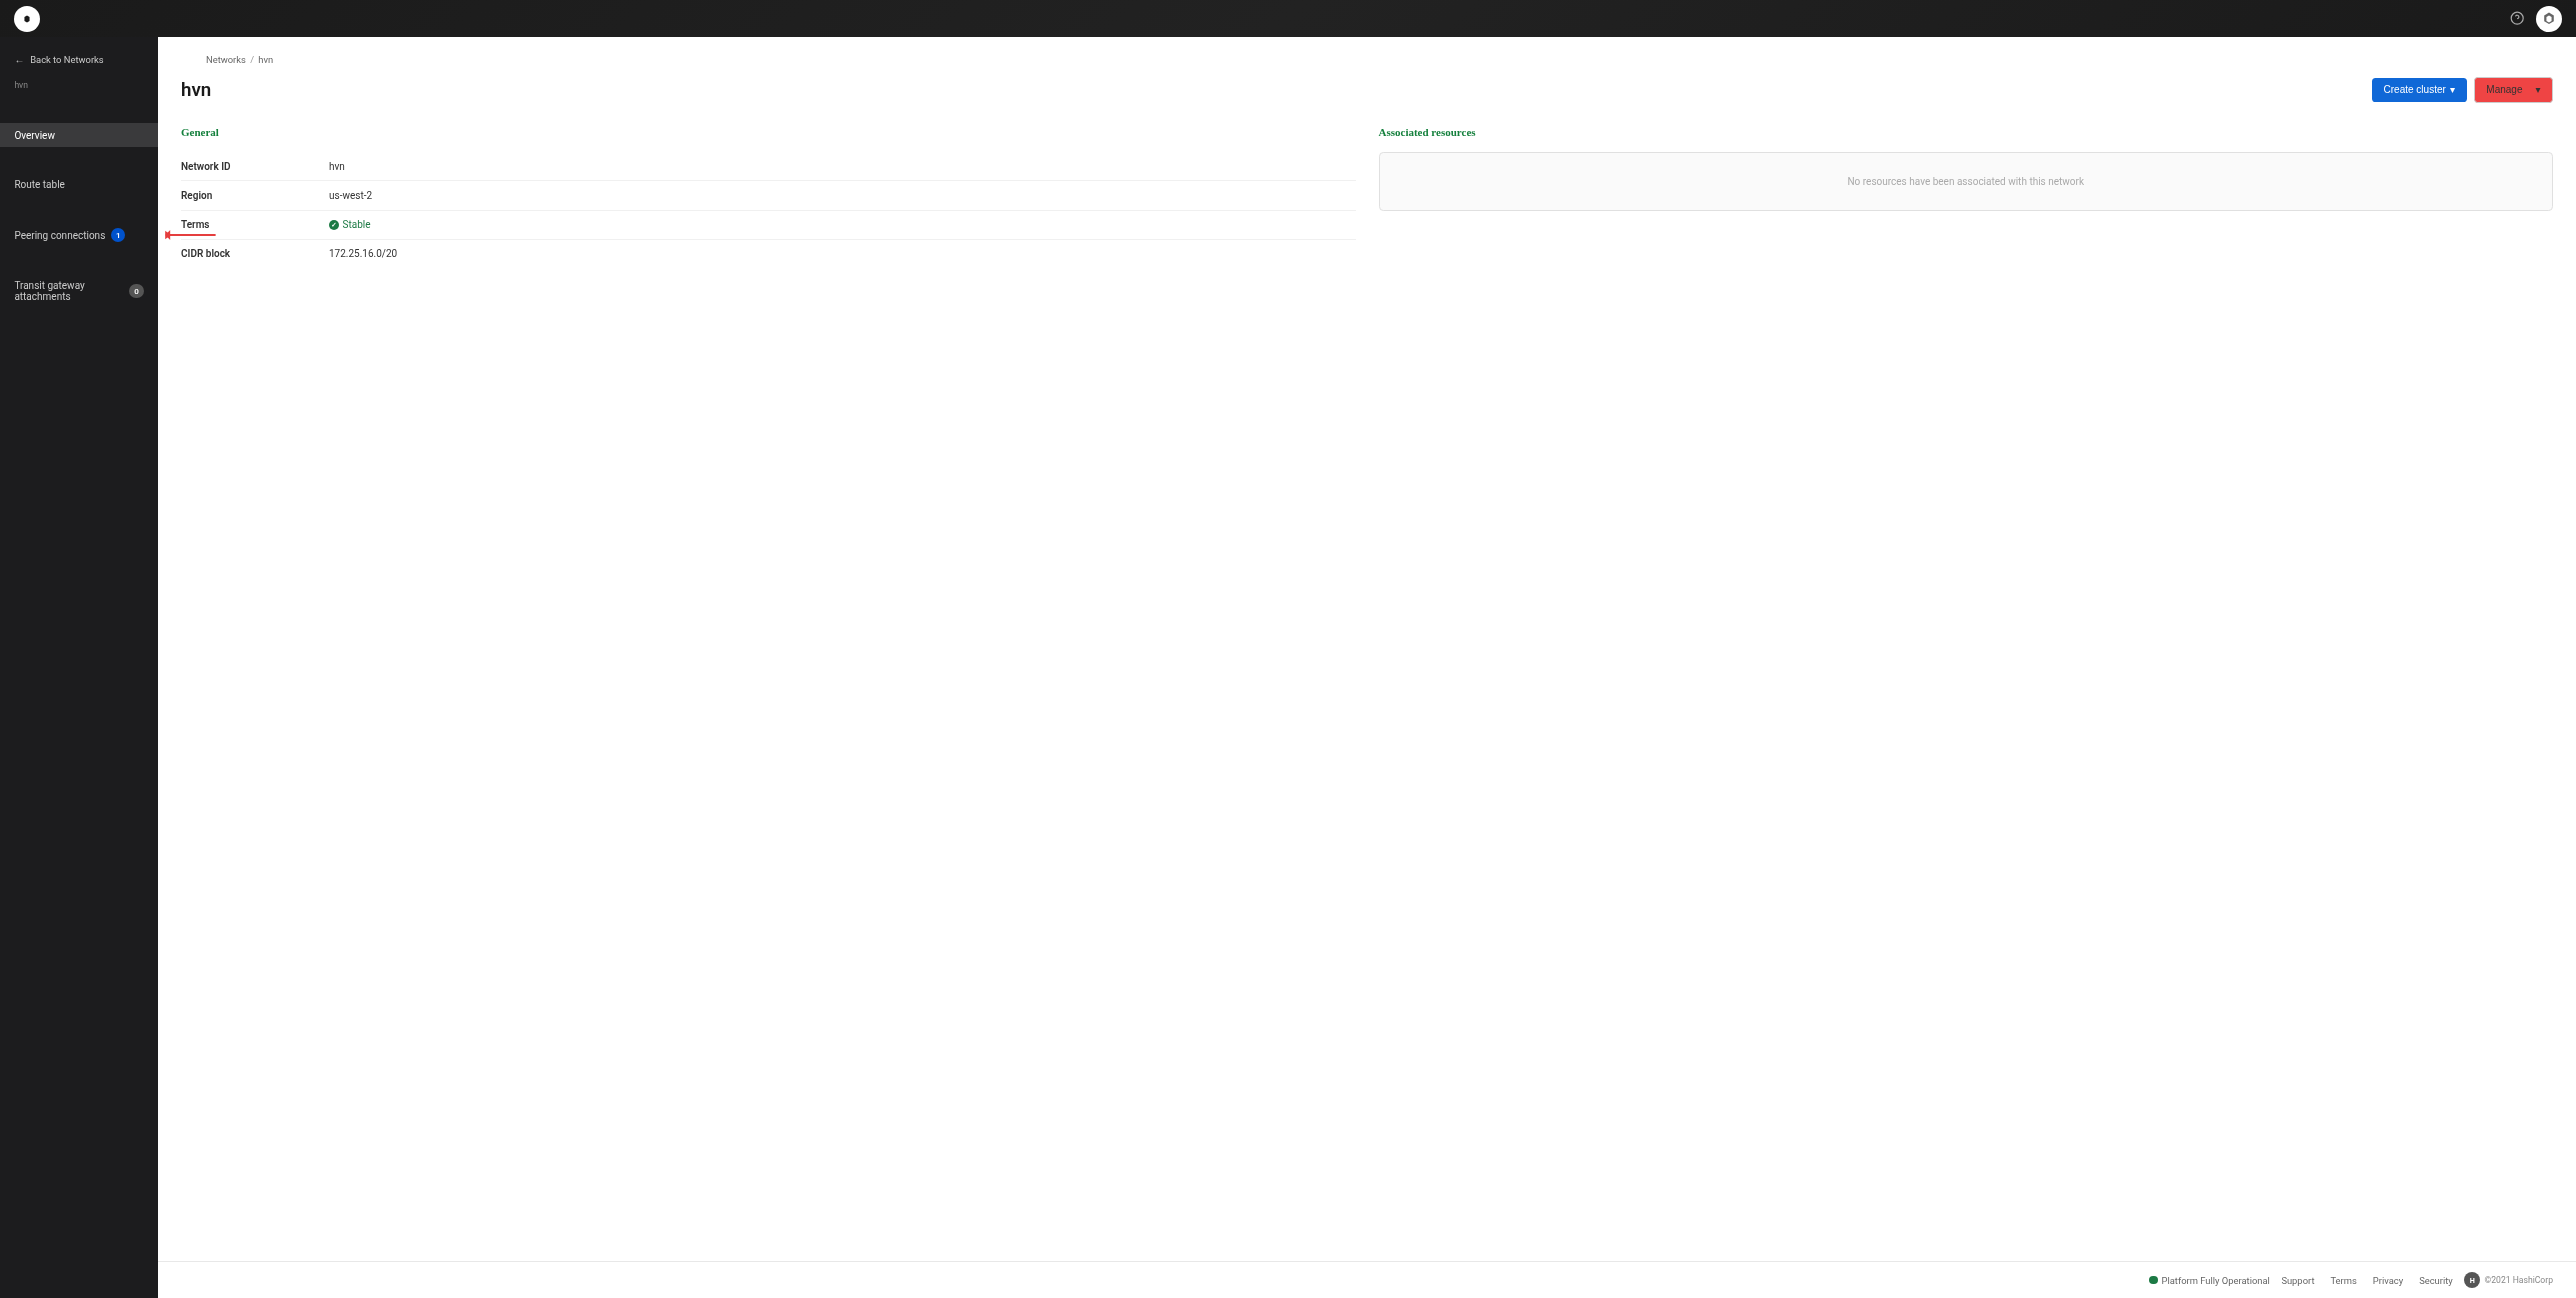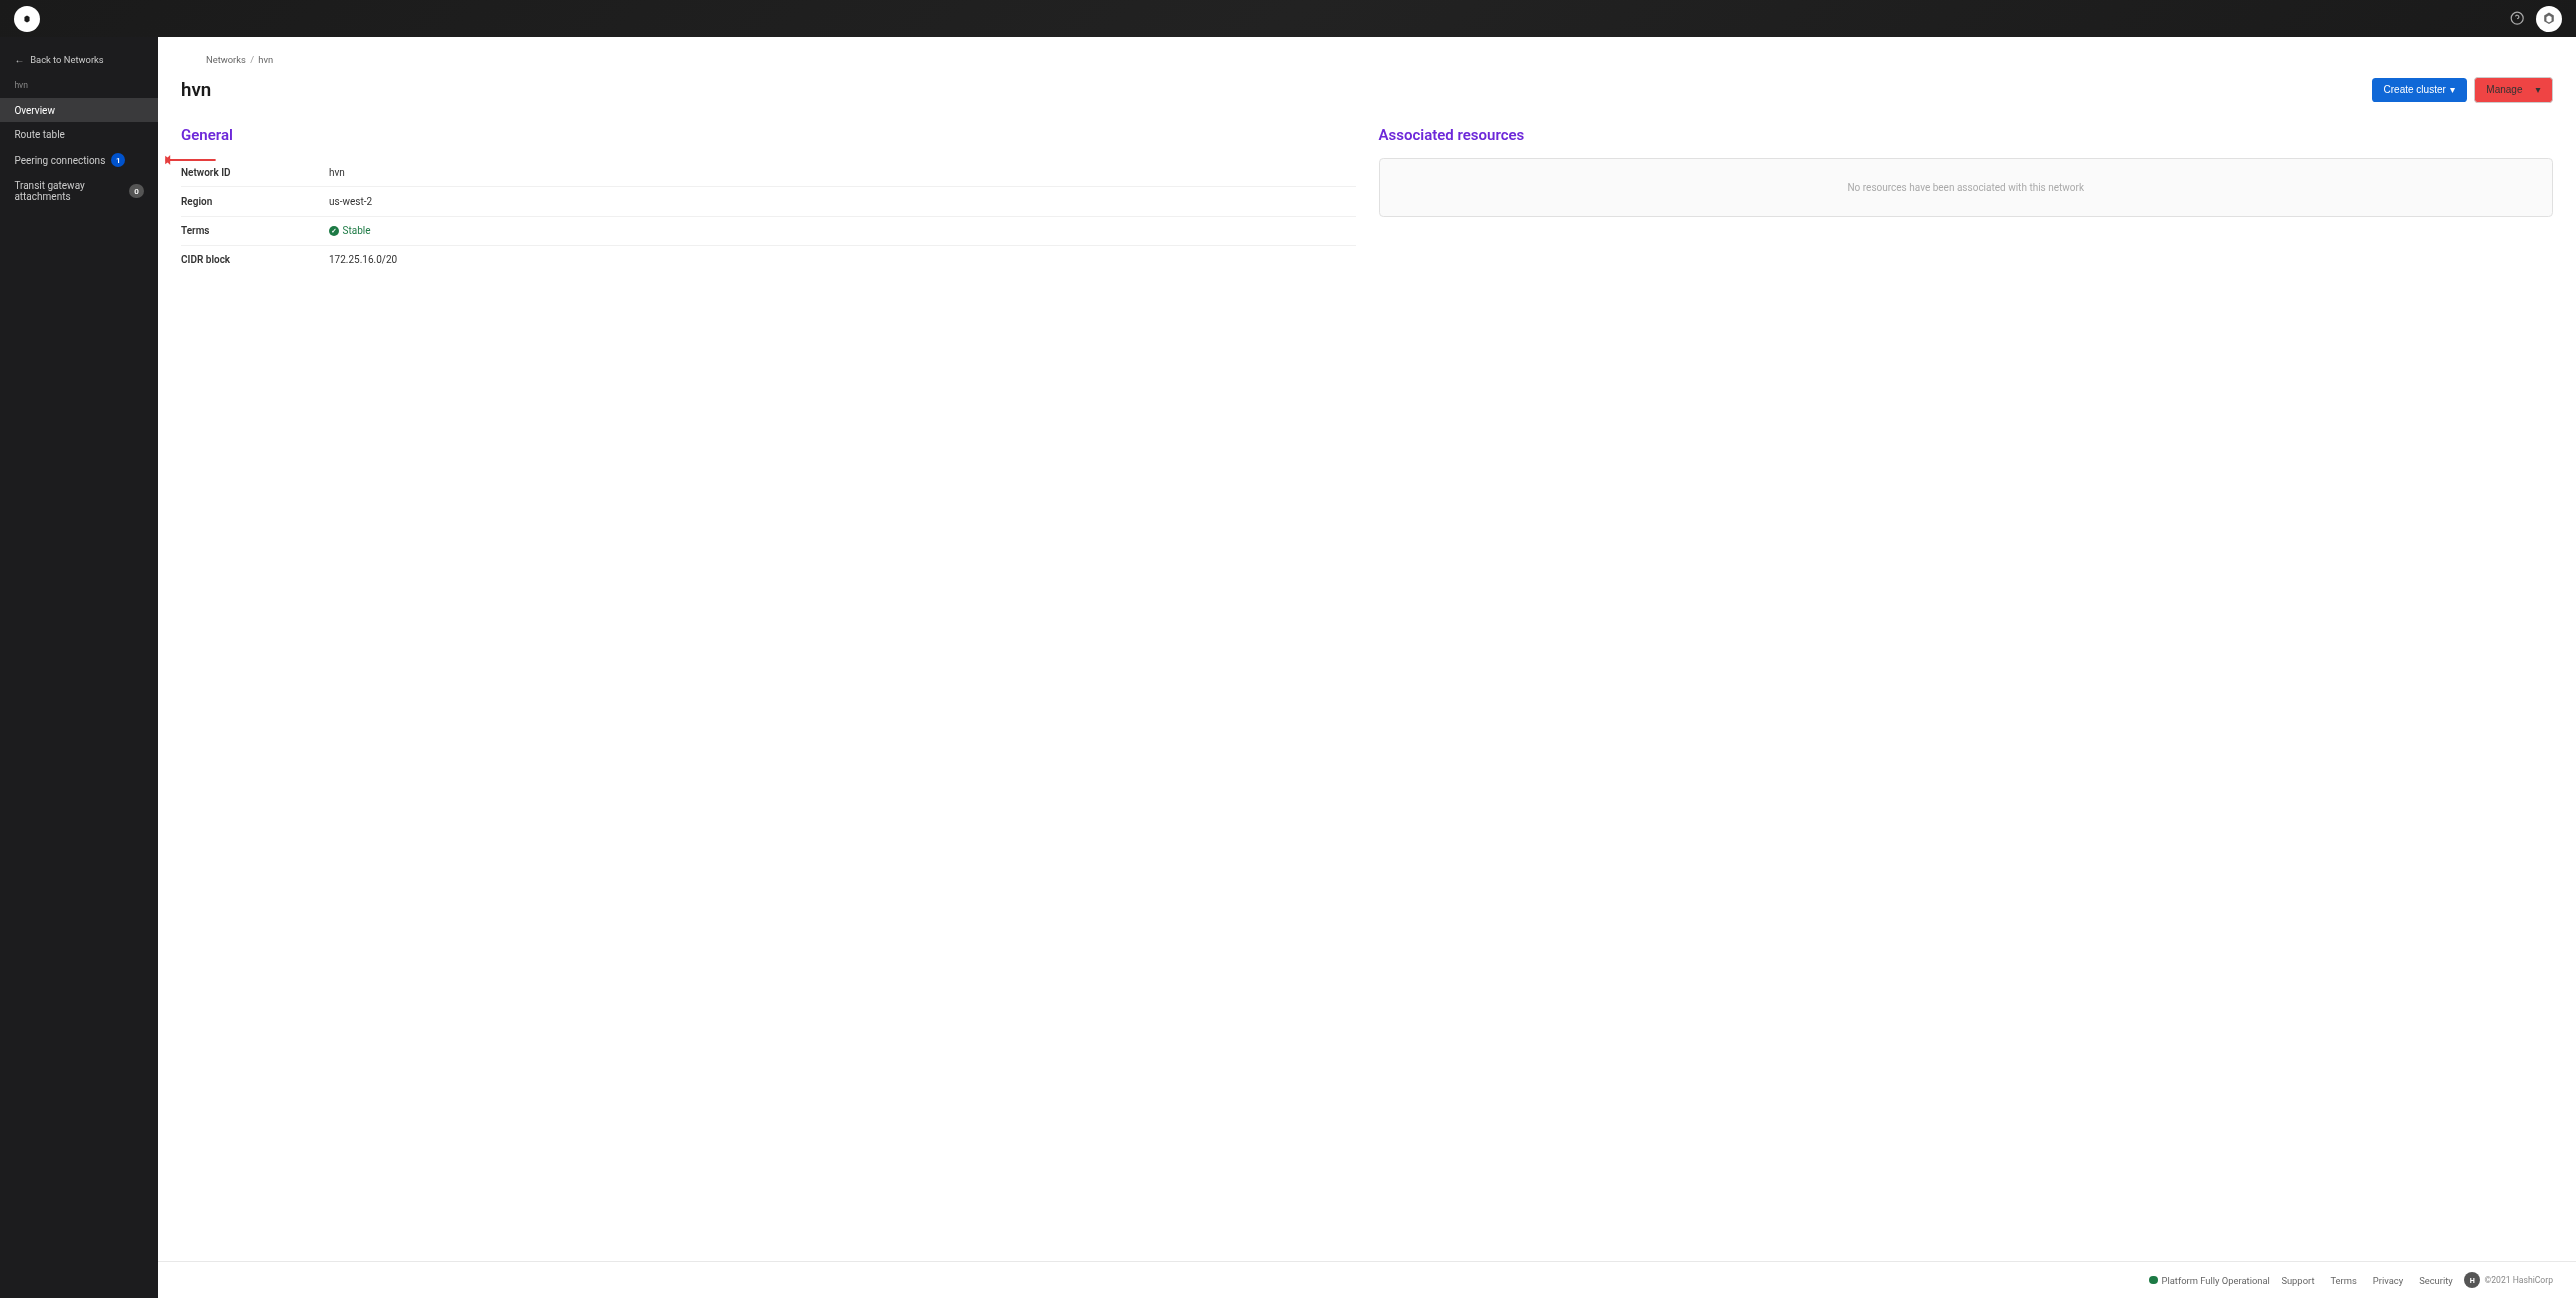--- a/index.html
+++ b/index.html
@@ -73,20 +73,21 @@
       padding: 2.9px 14.4px 8.6px;
     }
     .sidebar-item {
       display: flex;
       align-items: center;
       padding: 6.5px 14.4px;
       color: #ccc;
       cursor: pointer;
       font-size: 10px;
       gap: 5.8px;
+      margin-top: 25px;
     }
     .sidebar-item.active { background: #3a3a3c; color: white; }
     .badge {
       display: inline-flex;
       align-items: center;
       justify-content: center;
       min-width: 14.4px;
       height: 14.4px;
       padding: 0 4.3px;
       border-radius: 7.2px;
@@ -166,24 +167,25 @@
 
     
     .two-col {
       display: grid;
       grid-template-columns: 1fr 1fr;
       gap: 23px;
     }
 
     
     .section-title {
-      font-size: 15px;
+      font-size: 11px;
       font-weight: 600;
-      color: #6d28d9;
+      color: #15803d;
       margin-bottom: 14.4px;
+      font-family: Liberation Serif, serif;
     }
 
     
     .info-row {
       display: flex;
       align-items: flex-start;
       padding: 8.6px 0;
       border-bottom: 0.7px solid #f0f0f0;
     }
     .info-row:last-child { border-bottom: none; }

